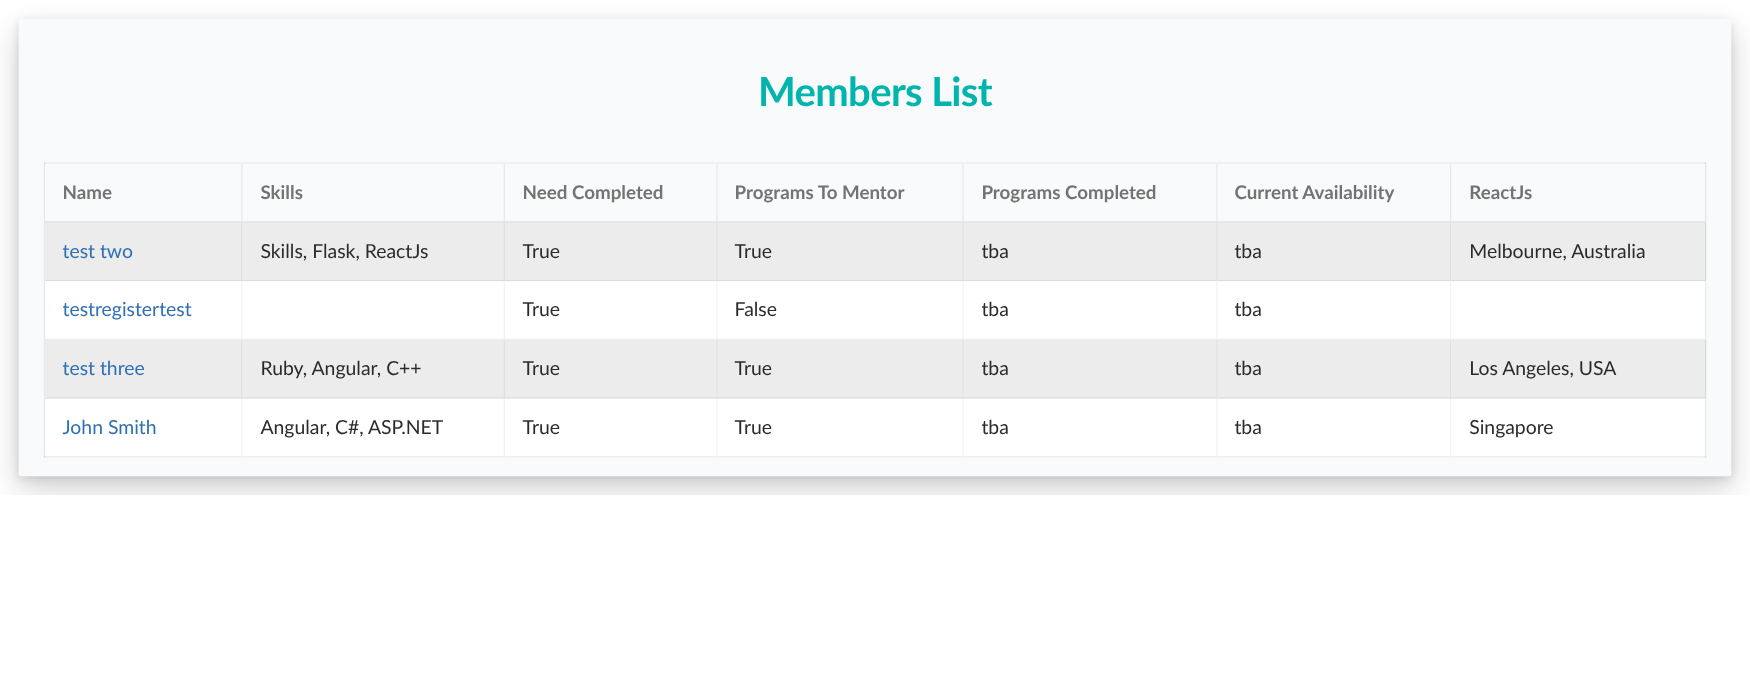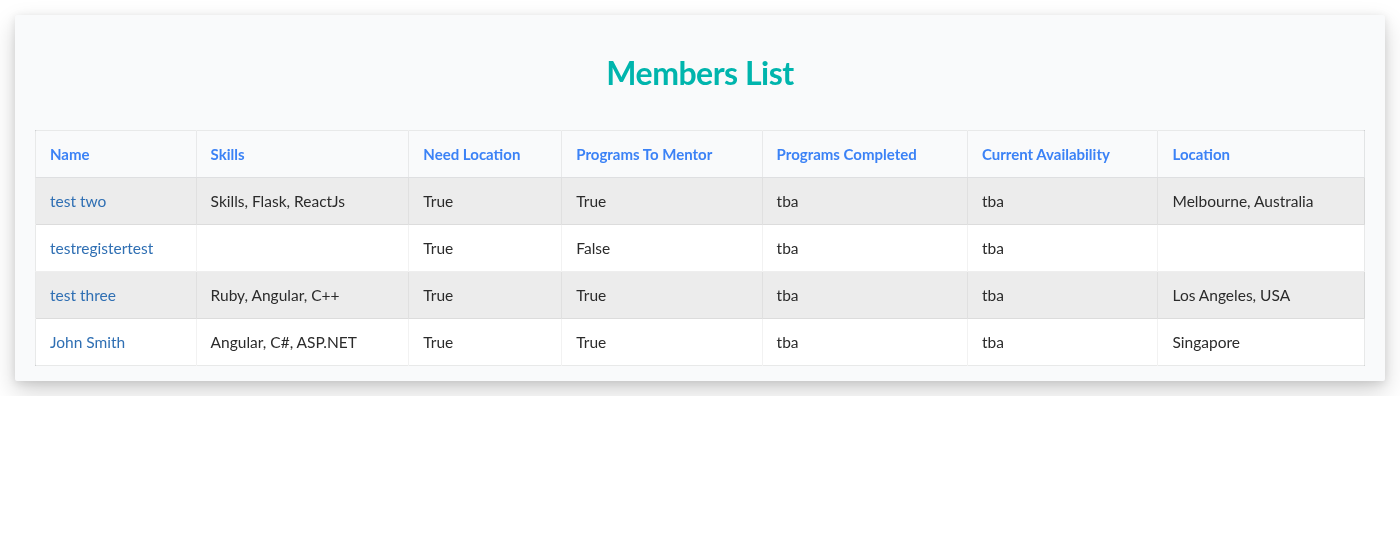--- a/index.html
+++ b/index.html
@@ -32,21 +32,21 @@
     table {
       width: 100%;
       border-collapse: collapse;
       background: #ffffff;
       border: 1px solid rgba(34,36,38,0.1);
       border-radius: 4px;
     }
     th {
       text-align: left;
       font-weight: 700;
-      color: #3b82f6;
+      color: #737373;
       font-size: 15px;
       padding: 14px 14px;
       background: #f9fafb;
       border-bottom: 1px solid rgba(34,36,38,0.12);
       border-left: 1px solid rgba(34,36,38,0.08);
     }
     th:first-child {
       border-left: none;
     }
     td {
@@ -78,25 +78,25 @@
 
 <div class="page-container">
   <h1 class="page-title">Members List</h1>
 
   <div class="table-wrapper">
     <table>
       <thead>
         <tr>
           <th>Name</th>
           <th>Skills</th>
-          <th>Need Location</th>
+          <th>Need Completed</th>
           <th>Programs To Mentor</th>
           <th>Programs Completed</th>
           <th>Current Availability</th>
-          <th>Location</th>
+          <th>ReactJs</th>
         </tr>
       </thead>
       <tbody>
         <tr>
           <td><a class="name-link">test two</a></td>
           <td>Skills, Flask, ReactJs</td>
           <td>True</td>
           <td>True</td>
           <td>tba</td>
           <td>tba</td>

